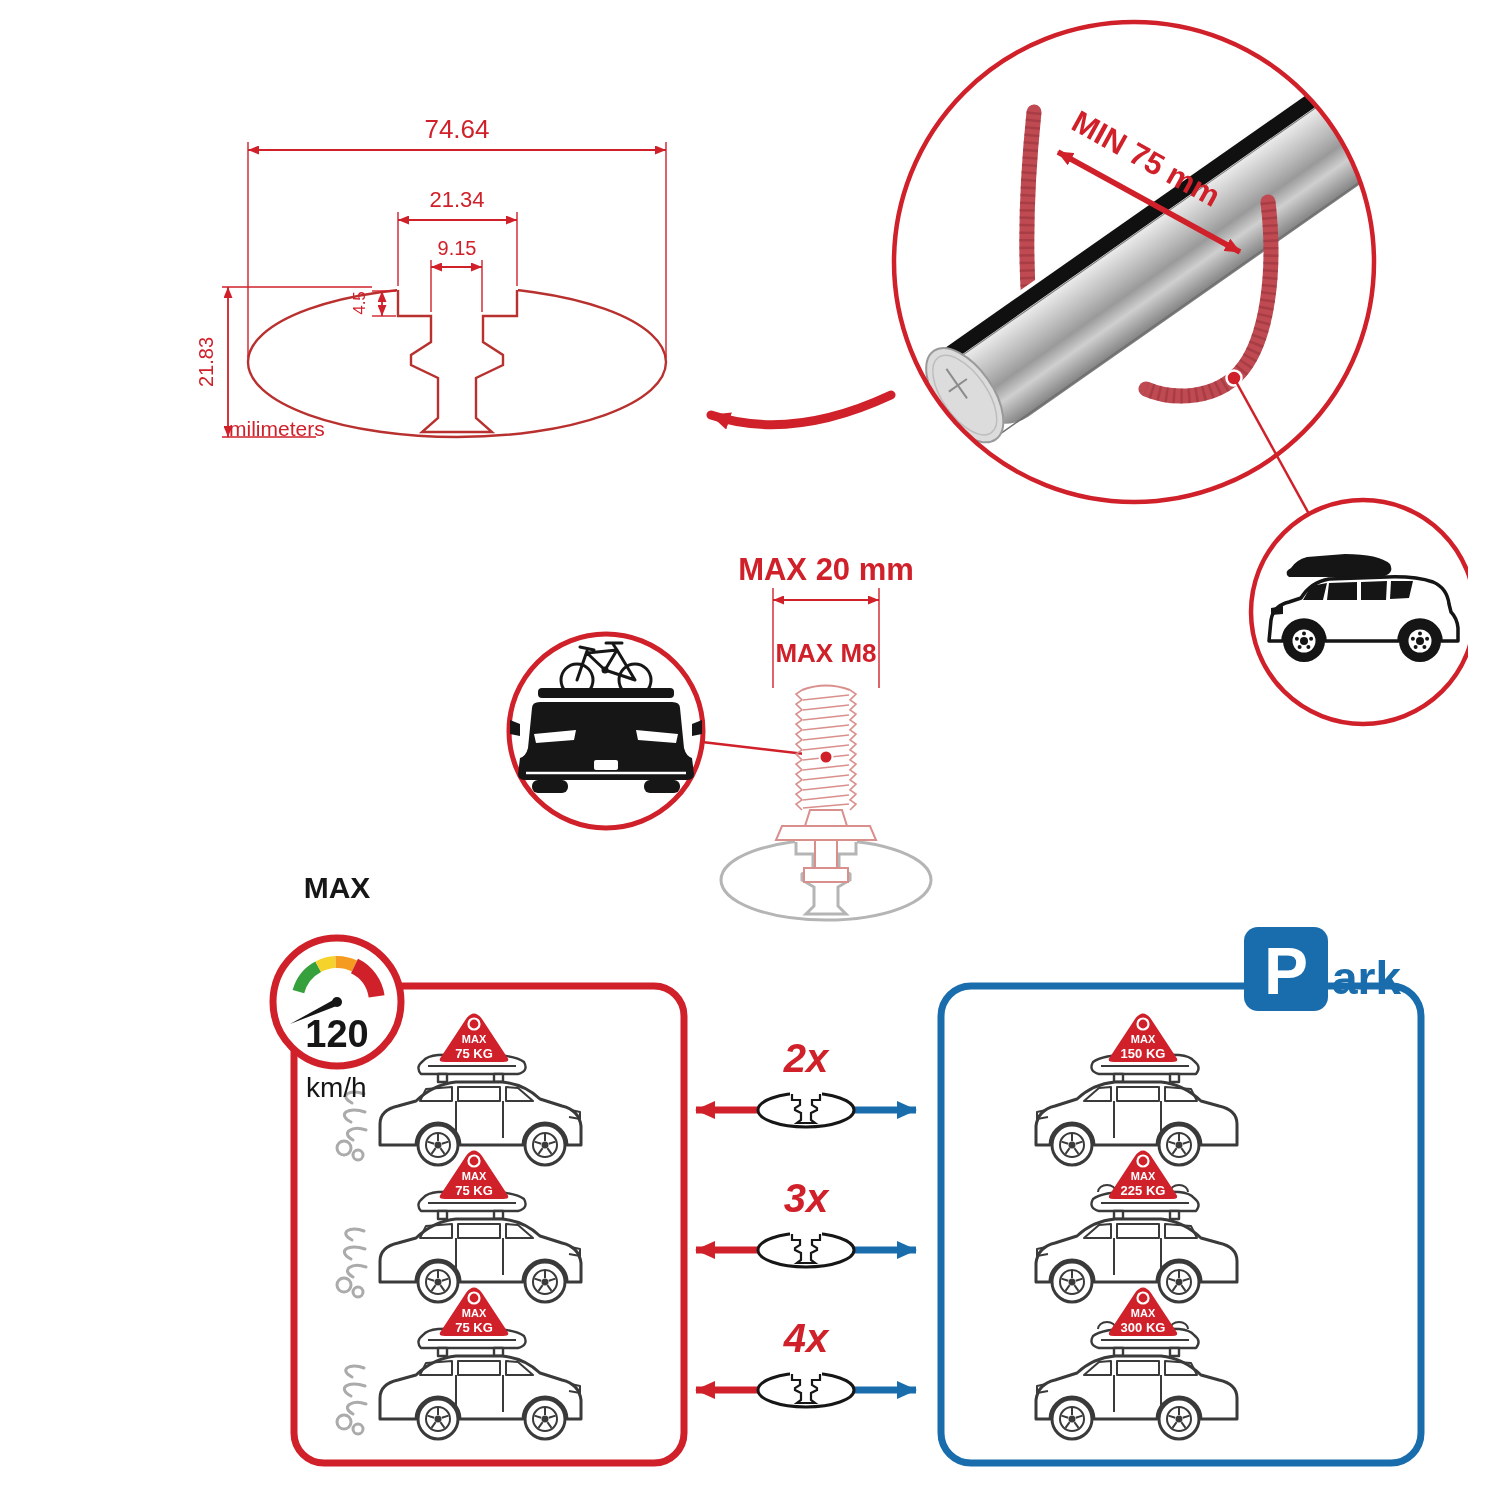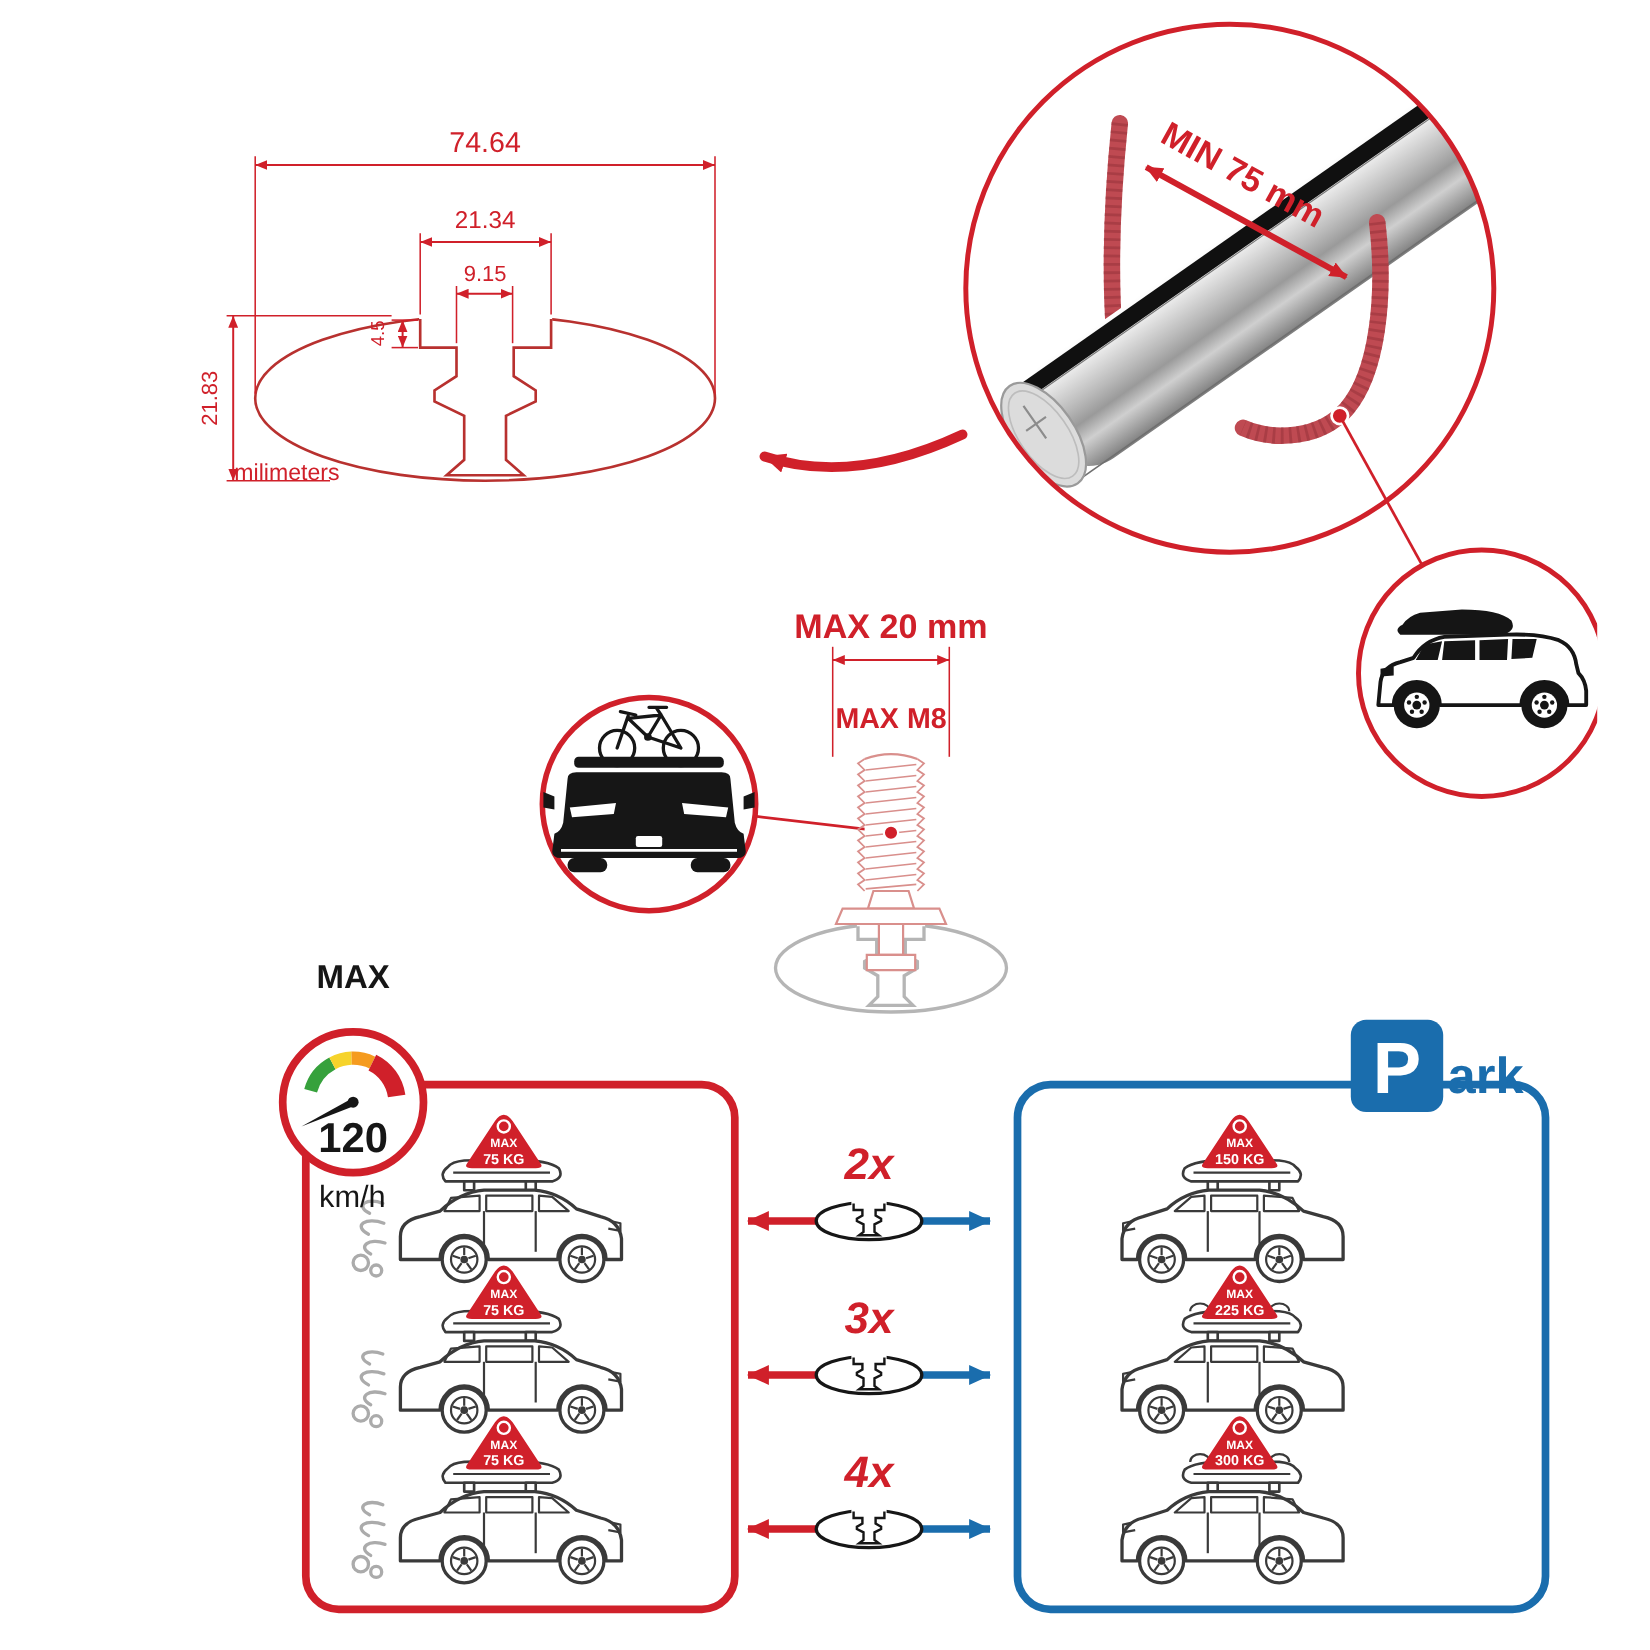--- a/index.html
+++ b/index.html
@@ -1,17 +1,17 @@
 <!DOCTYPE html>
 <html><head>
 <meta charset="utf-8">
 <style>
   html,body{margin:0;padding:0;background:#fff;}
   .canvas{position:relative;width:1452px;height:1500px;background:#fff;overflow:hidden;
-          font-family:"Liberation Sans",sans-serif;}
+          font-family:"Liberation Sans",sans-serif;margin-left:16px;}
   svg{display:block;}
   svg text{font-family:"Liberation Sans",sans-serif;}
   .tc{text-anchor:middle;}
   .red-t{fill:#d0202a;}
   .blk-t{fill:#161616;}
   .wht-t{fill:#ffffff;}
   .blu-t{fill:#1a6dad;}
   .dim{stroke:#d0202a;stroke-width:1.8;fill:none;}
   .ext{stroke:#d0202a;stroke-width:1.4;fill:none;}
   .prof{stroke:#b8312f;stroke-width:2.4;fill:none;}

